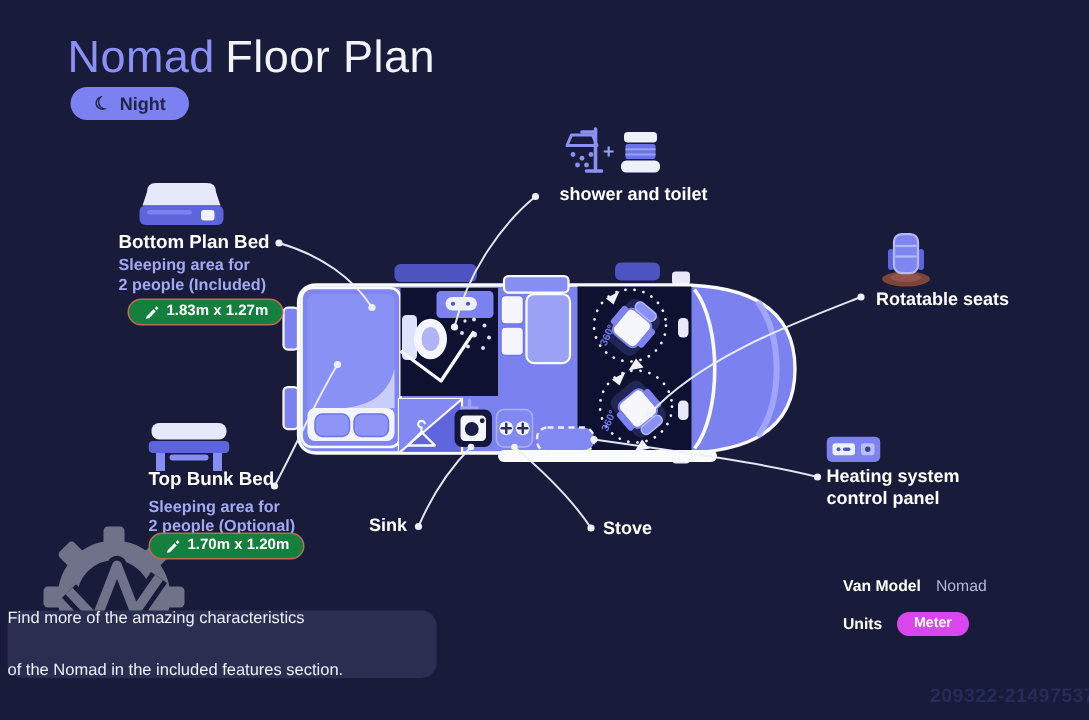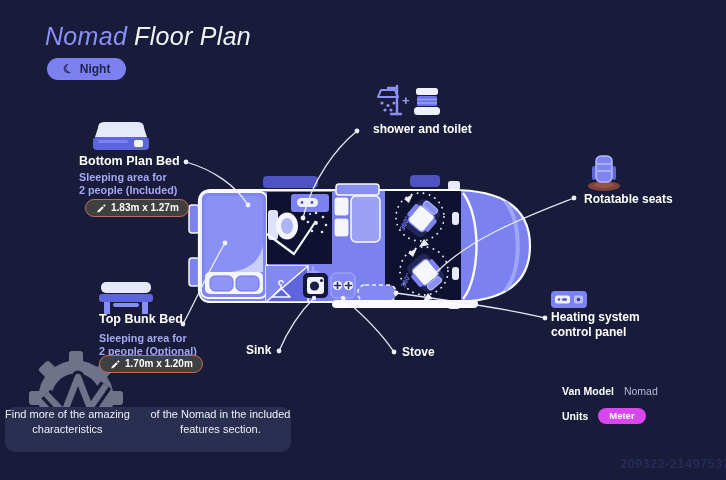--- a/index.html
+++ b/index.html
@@ -4,55 +4,55 @@
 <style>
   html,body{margin:0;padding:0;background:#0c0e22;}
   .stage{
     position:relative;width:726px;height:480px;overflow:hidden;
     background:#181b3a;
     font-family:"Liberation Sans",sans-serif;
     -webkit-font-smoothing:antialiased;
   }
   .abs{position:absolute;}
   
-  .title{left:45px;top:22px;font-size:25px;letter-spacing:.3px;white-space:nowrap;font-style:italic;}
+  .title{left:45px;top:22px;font-size:30px;letter-spacing:.3px;white-space:nowrap;}
   .title .brand{color:#8a90f5;margin-right:7px;}
   .title .rest{color:#f2f3f8;}
   .night-pill{
     left:47px;top:58px;height:22px;padding:0 16px;display:flex;align-items:center;gap:6px;
     background:#7b81f1;border-radius:12px;color:#20234a;font-size:12px;font-weight:bold;cursor:pointer;
   }
   .night-pill .moon{font-size:12px;line-height:1;color:#20234a;transform:rotate(-18deg);}
   
   .c-title{color:#ffffff;font-size:12.5px;font-weight:bold;white-space:nowrap;}
   .c-sub{color:#a2a9f2;font-size:10.8px;font-weight:bold;line-height:13px;white-space:nowrap;}
   .c-label{color:#ffffff;font-size:12px;font-weight:bold;line-height:14.5px;white-space:nowrap;}
   .dim-badge{
     display:inline-flex;align-items:center;gap:5px;padding:2px 9px 3px 9px;
-    background:#404040;border:1.5px solid #c06a58;border-radius:11px;
+    background:#15803d;border:1.5px solid #c06a58;border-radius:11px;
     color:#ffffff;font-size:10px;font-weight:bold;white-space:nowrap;
   }
   .plus-glyph{color:#98a0f6;font-size:13px;font-weight:bold;}
   
   .spec{left:562px;top:374px;width:158px;}
   .spec-heading{
     display:inline-block;color:#ffffff;font-size:13.5px;font-weight:bold;
     padding-bottom:6px;border-bottom:2px solid #fdfdfe;min-width:98px;
   }
   .spec-row{margin-top:11px;display:flex;align-items:center;font-size:10.5px;white-space:nowrap;}
   .spec-row .lbl{color:#ffffff;font-weight:bold;}
   .spec-row .val{color:#b5b9d6;margin-left:10px;}
   .meter-pill{
     margin-left:10px;background:#d946ef;color:#ffffff;border-radius:9px;
     padding:2px 11px 3px 11px;font-size:9.5px;font-weight:bold;
   }
   
   .footer-note{
     left:5px;top:407px;width:286px;height:45px;background:#2a2e51;border-radius:10px;
-    display:flex;flex-direction:row;justify-content:center;text-align:center;
+    display:flex;flex-direction:column;justify-content:center;
     color:#eef0f8;font-size:11px;line-height:15px;gap:20px;
   }
   
   .wm-number{left:620px;top:456px;color:#262b57;font-size:13px;font-weight:bold;letter-spacing:.3px;white-space:nowrap;}
   svg{display:block;}
   .scene{left:0;top:0;}
 </style>
 </head>
 <body>
 

